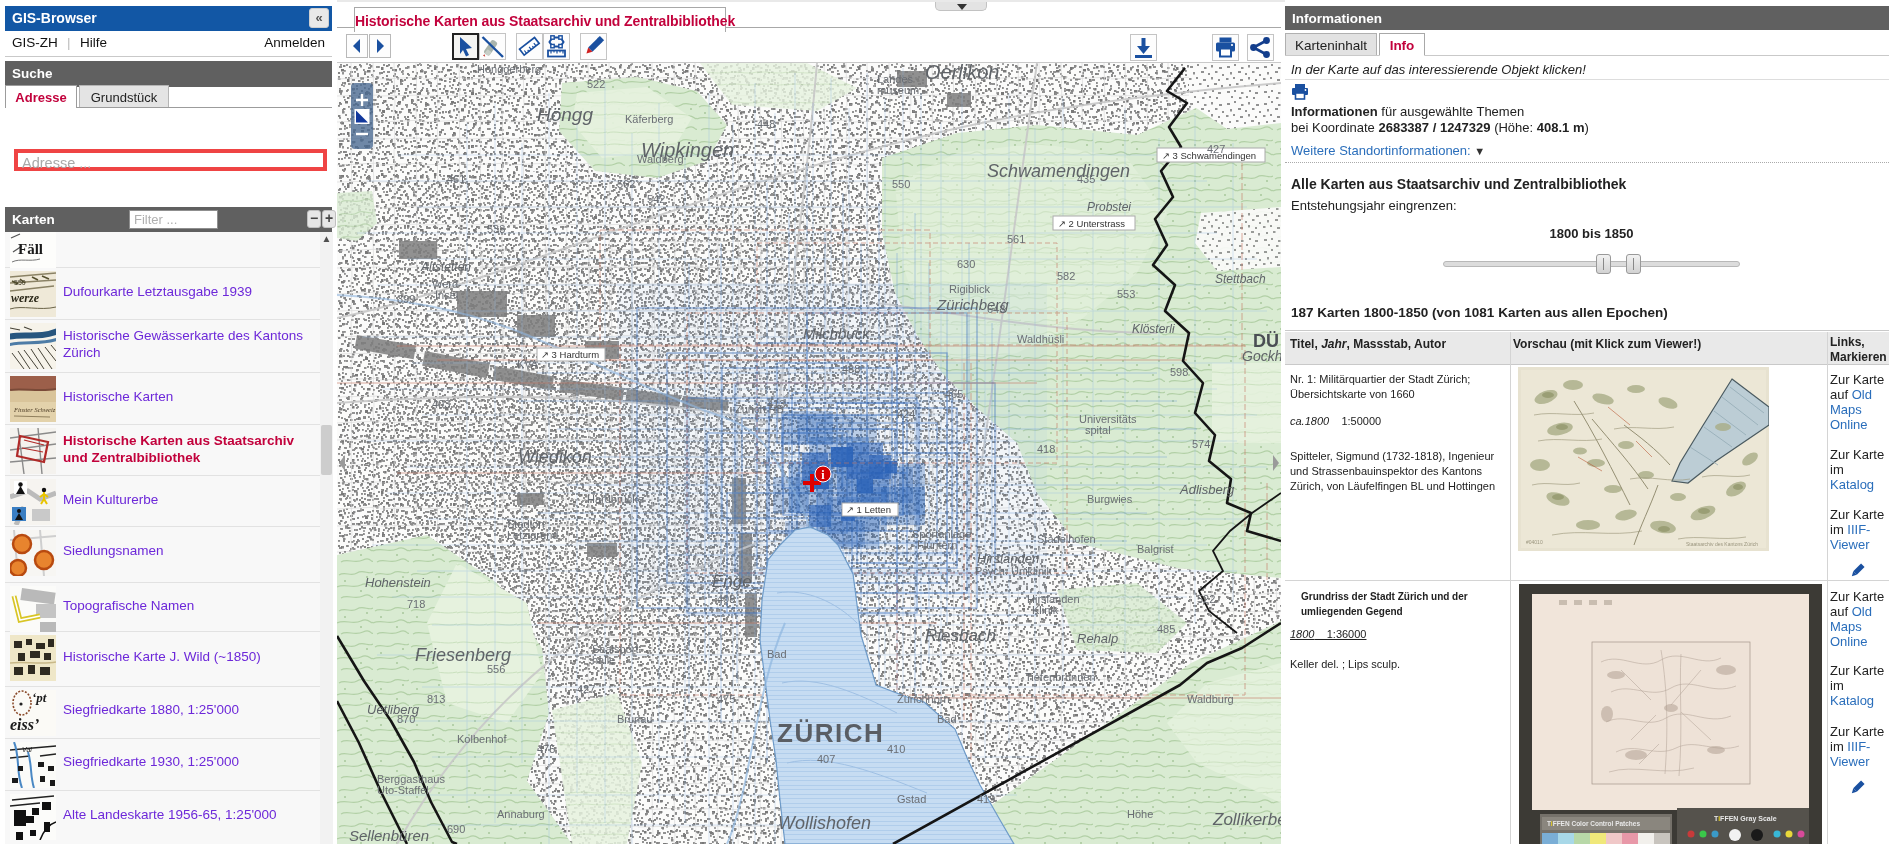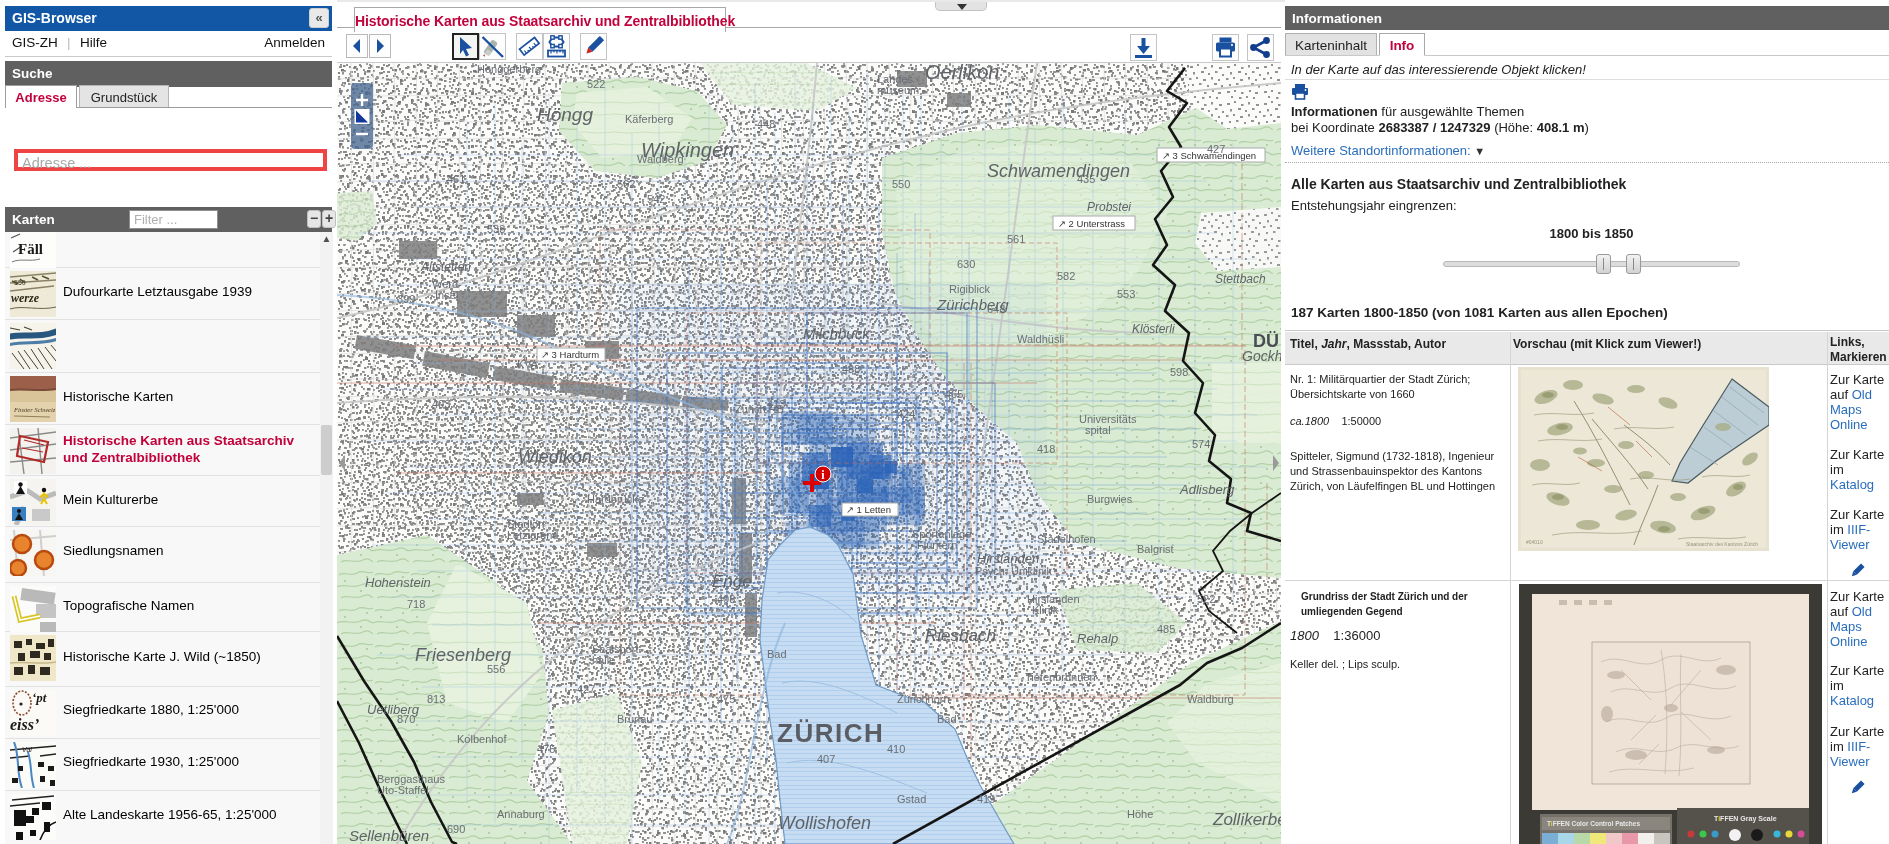--- a/index.html
+++ b/index.html
@@ -25,21 +25,21 @@
 .radio { display:inline-block; width:13px; height:13px; border-radius:50%; border:1px solid #8a8a8a; background:#f4f4f4; vertical-align:-2px; }
 .radio.sel { background:radial-gradient(circle at 40% 35%, #9fd8f0 0%, #2779bd 55%, #0b4a86 100%); border:1px solid #6a6a6a;}
 #adrinput { position:absolute; left:14px; top:149px; width:313px; height:22px; border:4px solid #ef4444; color:#a9a9a9; font-size:14.5px; padding:2px 0 0 4px; background:#fff;}
 #kartenhdr { position:absolute; left:5px; top:207px; width:327px; height:25px; background:#606060; color:#fff; }
 #kartenhdr .t { position:absolute; left:7px; top:5px; font-weight:bold; font-size:13.5px; }
 #filterinput { position:absolute; left:124px; top:3px; width:89px; height:19px; border:1px solid #8f8f8f; background:#fff; color:#b0b0b0; font-size:13px; padding-left:4px;}
 .pmbtn { position:absolute; top:3px; width:17px; height:18px; background:#e6e6e6; border:1px solid #c0c0c0; border-radius:3px; color:#444; text-align:center; line-height:15px; font-size:14px; font-weight:bold;}
 #klist { position:absolute; left:5px; top:232px; width:315px; height:612px; overflow:hidden; background:#fff;}
 .krow { position:relative; width:315px; border-bottom:1px solid #e2e2e2; background:#f8f8f8; }
 .krow .thumb { position:absolute; left:5px; top:3px; width:46px; height:46px; overflow:hidden; }
-.krow .lbl { position:absolute; left:58px; top:8px; width:254px; font-size:13.5px; color:#000000; line-height:17px;}
+.krow .lbl { position:absolute; left:58px; top:8px; width:254px; font-size:13.5px; color:#6d28d9; line-height:17px;}
 .krow .lbl.red { color:#c2023c; font-weight:bold; }
 #lscroll { position:absolute; left:320px; top:232px; width:13px; height:612px; background:#f2f2f2; }
 #lscroll .up { position:absolute; top:0; left:0; width:13px; height:15px; color:#505050; font-size:10px; text-align:center; line-height:14px;}
 #lscroll .thumbb { position:absolute; top:193px; left:1px; width:11px; height:50px; background:#cdcdcd; border-radius:2px;}
 #topstrip { position:absolute; left:337px; top:0; width:1552px; height:2px; background:#e9e9e9; }
 #maptabs { position:absolute; left:337px; top:2px; width:944px; height:26px; background:#fff; }
 #maptabline { position:absolute; left:337px; top:27px; width:944px; height:1px; background:#a8a8a8; }
 #mtab { position:absolute; left:17px; top:5px; width:372px; height:25px; background:#fff; border:1px solid #a8a8a8; border-bottom:none; z-index:3; color:#c2023c; font-weight:bold; font-size:14px; text-align:center; padding-top:5px; white-space:nowrap; letter-spacing:-0.1px;}
 #mhandle { position:absolute; left:598px; top:0px; width:52px; height:9px; background:#e3e3e3; border:1px solid #c2c2c2; border-top:none; border-radius:0 0 5px 5px; text-align:center; z-index:4;}
 #mhandle:after{ content:""; position:absolute; left:21px; top:2px; border-left:5px solid transparent; border-right:5px solid transparent; border-top:6px solid #333; }
@@ -121,20 +121,21 @@
                 <path d="M2 30 L14 46"></path>
                 <path d="M8 28 L20 46"></path>
                 <path d="M14 27 L28 46"></path>
                 <path d="M21 26 L34 46"></path>
                 <path d="M28 25 L42 46"></path>
                 <path d="M35 24 L46 38"></path>
                 <path d="M41 22 L46 28"></path>
               </g>
               <path d="M0 5 l10 2 M14 4 l8 3" stroke="#454237" stroke-width="1.2"></path>
             </svg></div>
+      <div class="lbl" style="top:7px;">Historische Gewässerkarte des Kantons Zürich</div>
     </div>
     <div class="krow" style="height:52px;">
       <div class="thumb"><svg width="46" height="46" viewBox="0 0 46 46">
               <rect width="46" height="46" fill="#d9c49a"></rect>
               <rect y="0" width="46" height="14" fill="#9c5f4a"></rect>
               <path d="M0 14 C12 12 30 16 46 13" stroke="#7a4a38" stroke-width="2" fill="none"></path>
               <rect y="26" width="46" height="20" fill="#e3d2ab"></rect>
               <text x="4" y="36" font-size="6.5" font-style="italic" fill="#4a3a24" font-family="Liberation Serif,serif">Finster Schweiz</text>
               <path d="M4 40 L40 41" stroke="#7a6a48" stroke-width="0.8"></path>
             </svg></div>
@@ -930,21 +931,21 @@
   <div class="abs" style="left:545px;top:447px;width:58px;font-size:13px;line-height:15px;">Zur Karte im <a class="lnk">Katalog</a></div>
   <div class="abs" style="left:545px;top:507px;width:58px;font-size:13px;line-height:15px;">Zur Karte im <a class="lnk">IIIF-Viewer</a></div>
   <div class="abs" style="left:564px;top:562px;"><svg width="17" height="17">
           <g transform="rotate(45 8.5 8.5)">
             <rect x="6" y="1" width="5" height="11" fill="#1a50a0"></rect>
             <path d="M6 12 L8.5 16.5 L11 12 Z" fill="#1a50a0"></path>
           </g>
         </svg></div>
 
   <div class="abs" style="left:16px;top:589px;width:212px;font-size:10px;font-weight:bold;line-height:15px;">Grundriss der Stadt Zürich und der umliegenden Gegend</div>
-  <div class="abs" style="left:5px;top:628px;font-size:13px;"><i>1800</i>&nbsp;&nbsp;&nbsp;&nbsp;1:36000</div>
+  <div class="abs" style="left:5px;top:628px;font-size:11px;text-decoration:underline;"><i>1800</i>&nbsp;&nbsp;&nbsp;&nbsp;1:36000</div>
   <div class="abs" style="left:5px;top:658px;width:212px;font-size:11px;">Keller del. ; Lips sculp.</div>
 
   <div class="abs" style="left:234px;top:584px;width:303px;height:260px;overflow:hidden;">
     <svg width="303" height="290" viewBox="0 0 303 290">
       <rect width="303" height="290" fill="#3c3a35"></rect>
       <rect x="13" y="10" width="277" height="216" fill="#f1e5da"></rect>
       <rect x="73" y="58" width="158" height="142" fill="#eee2d7" stroke="#a3958a" stroke-width="0.7"></rect>
       <g stroke="#b9aa9d" stroke-width="0.6" fill="none">
         <path d="M82 78 C102 68 122 88 142 76 S182 84 202 74 M92 108 C112 98 132 116 152 104 S192 112 217 102 M87 138 C107 128 127 146 147 134 S187 142 212 132 M97 168 C117 158 137 174 157 164 S197 170 220 162 M90 188 C115 180 145 192 175 184"></path>
         <path d="M142 66 C147 96 150 136 146 190 M162 70 C160 105 164 145 160 192"></path>

